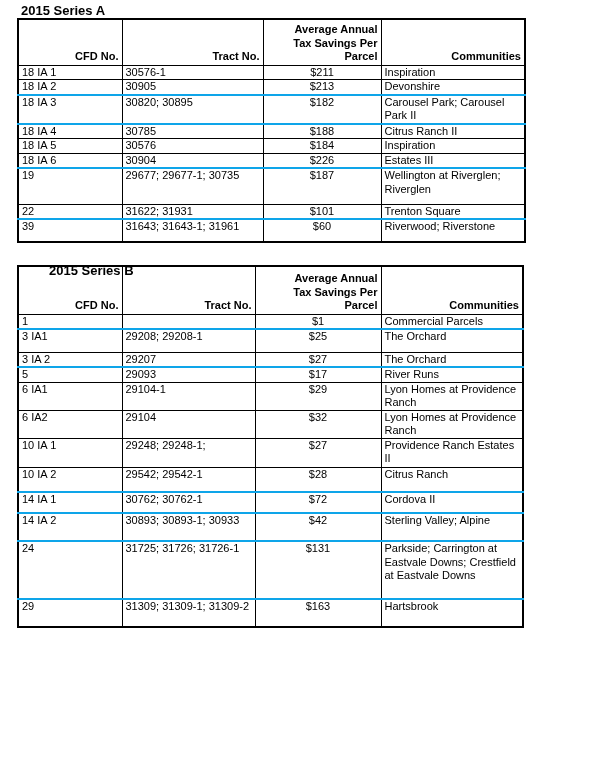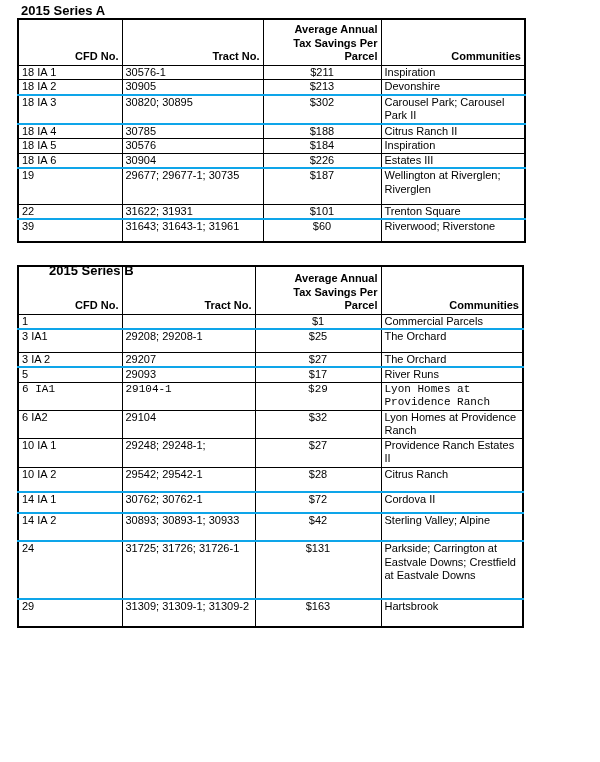--- a/index.html
+++ b/index.html
@@ -47,21 +47,21 @@
     </tr>
     <tr class="thick-bottom" style="height:14px;">
       <td>18 IA 2</td>
       <td>30905</td>
       <td class="num">$213</td>
       <td>Devonshire</td>
     </tr>
     <tr class="thick-bottom" style="height:29px;padding-left:42px;">
       <td>18 IA 3</td>
       <td>30820; 30895</td>
-      <td class="num">$302</td>
+      <td class="num">$182</td>
       <td>Carousel Park; Carousel Park II</td>
     </tr>
     <tr style="height:14px;">
       <td>18 IA 4</td>
       <td>30785</td>
       <td class="num">$188</td>
       <td>Citrus Ranch II</td>
     </tr>
     <tr style="height:14px;">
       <td>18 IA 5</td>
@@ -135,21 +135,21 @@
       <td>29207</td>
       <td class="num">$27</td>
       <td>The Orchard</td>
     </tr>
     <tr style="height:14px;">
       <td>5</td>
       <td>29093</td>
       <td class="num">$17</td>
       <td>River Runs</td>
     </tr>
-    <tr style="height:28px;font-family:Liberation Mono, monospace;">
+    <tr style="height:28px;">
       <td>6 IA1</td>
       <td>29104-1</td>
       <td class="num">$29</td>
       <td>Lyon Homes at Providence Ranch</td>
     </tr>
     <tr style="height:28px;">
       <td>6 IA2</td>
       <td>29104</td>
       <td class="num">$32</td>
       <td>Lyon Homes at Providence Ranch</td>

